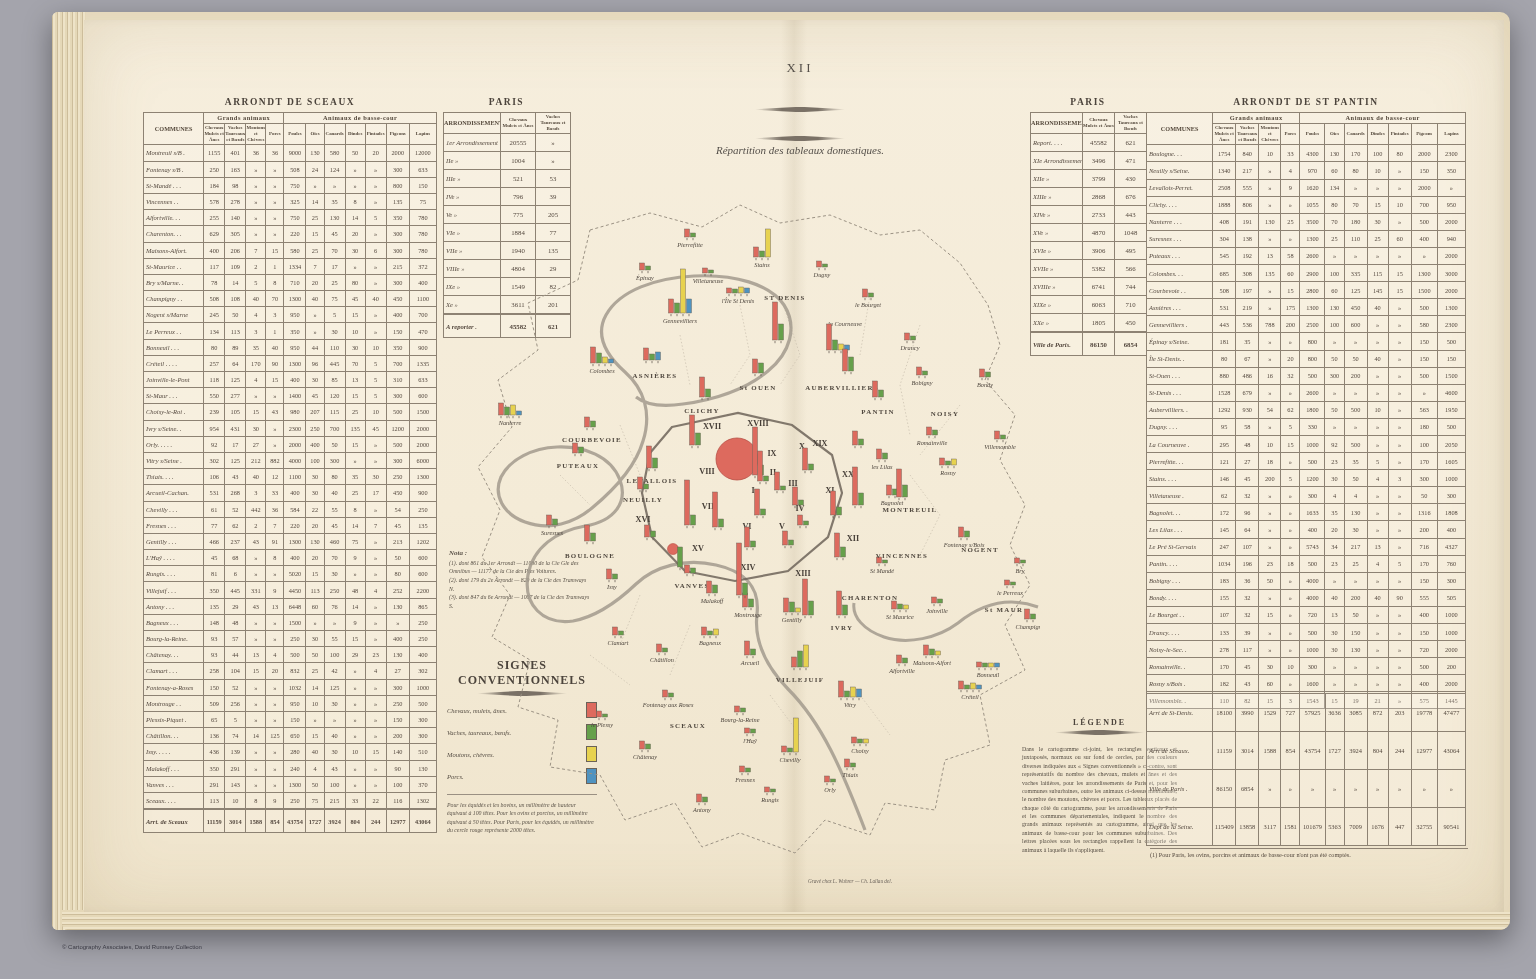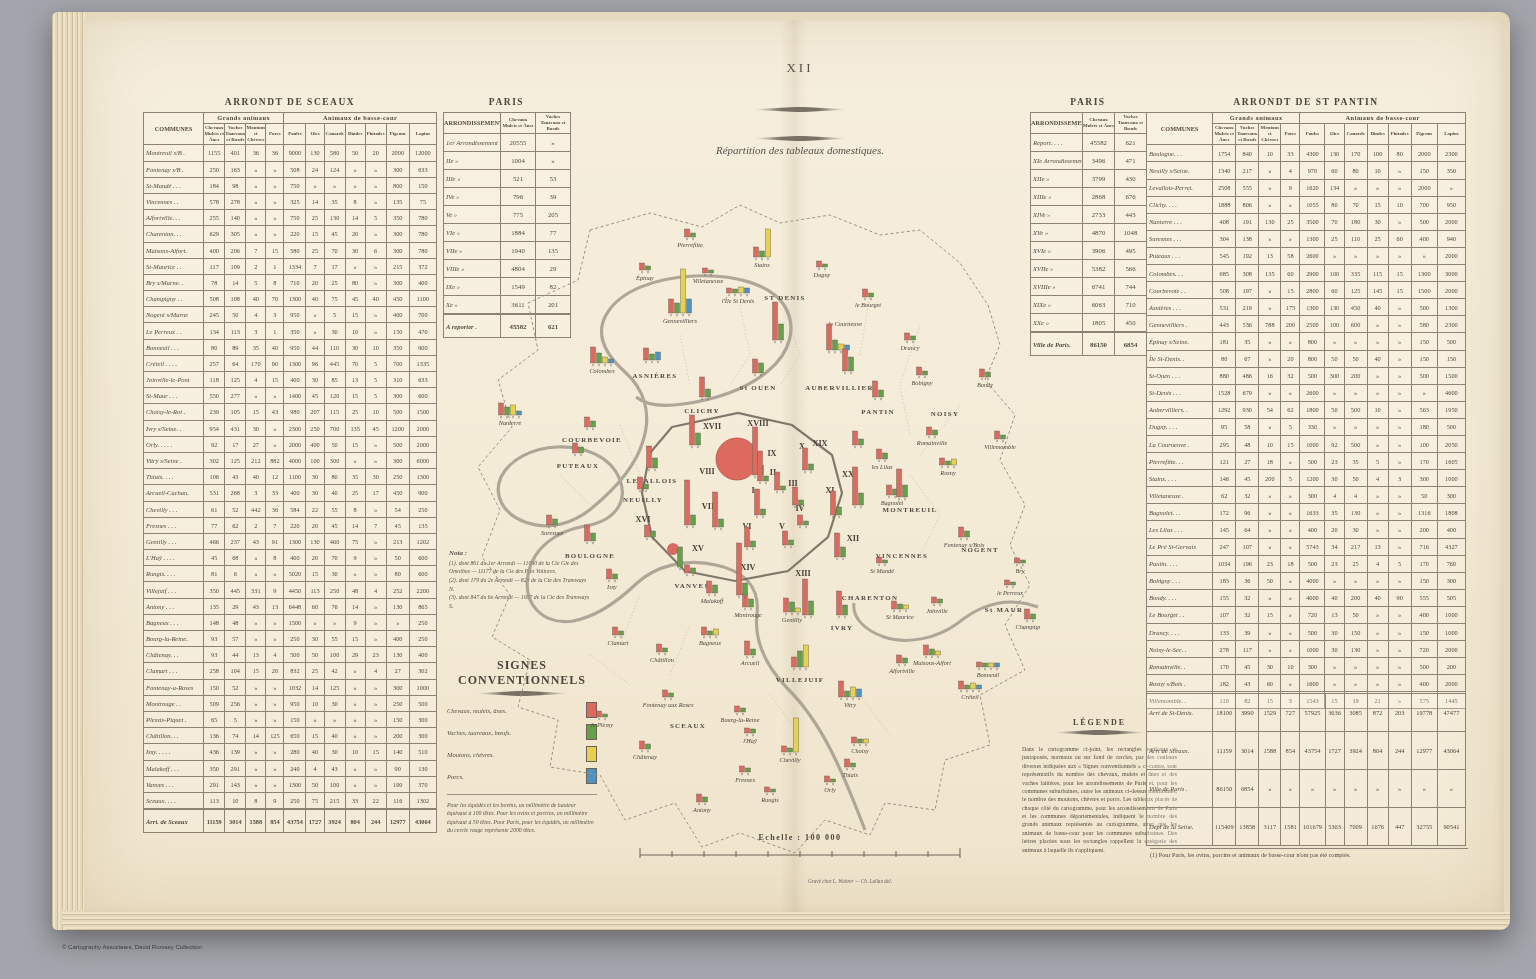--- a/index.html
+++ b/index.html
@@ -2257,35 +2257,16 @@
           <td>1676</td>
           <td>447</td>
           <td>32755</td>
           <td>90541</td>
         </tr>
       </tbody>
   </table>
 
   <div class="abs footnote" style="left:1150px;top:848px;width:318px;">(1) Pour Paris, les ovins, porcins et animaux de basse-cour n'ont pas été comptés.</div>
 
-  <div class="abs scaleblock" style="left:620px;top:833px;width:360px;">
-    <div class="lab">Echelle : 100 000</div>
-    <svg width="330" height="14" viewBox="0 0 330 14" style="margin-top:4px;">
-      <line x1="5" y1="9" x2="325" y2="9" stroke="#6b6359" stroke-width="1"></line>
-      <g stroke="#6b6359" stroke-width="1">
-        <line x1="5" y1="2" x2="5" y2="12"></line>
-          <line x1="37" y1="5" x2="37" y2="11"></line>
-          <line x1="69" y1="5" x2="69" y2="11"></line>
-        <line x1="101" y1="5" x2="101" y2="11"></line>
-          <line x1="133" y1="5" x2="133" y2="11"></line>
-          <line x1="165" y1="5" x2="165" y2="11"></line>
-        <line x1="197" y1="5" x2="197" y2="11"></line>
-          <line x1="229" y1="5" x2="229" y2="11"></line>
-          <line x1="261" y1="5" x2="261" y2="11"></line>
-        <line x1="293" y1="5" x2="293" y2="11"></line>
-          <line x1="325" y1="2" x2="325" y2="12"></line>
-      </g>
-    </svg>
-  </div>
   <div class="abs imprint" style="left:700px;top:878px;width:300px;">Gravé chez L. Wuhrer — Ch. Lallau del.</div>
 </div>
 
 <div class="credit">© Cartography Associates, David Rumsey Collection</div>
 
 </body></html>

